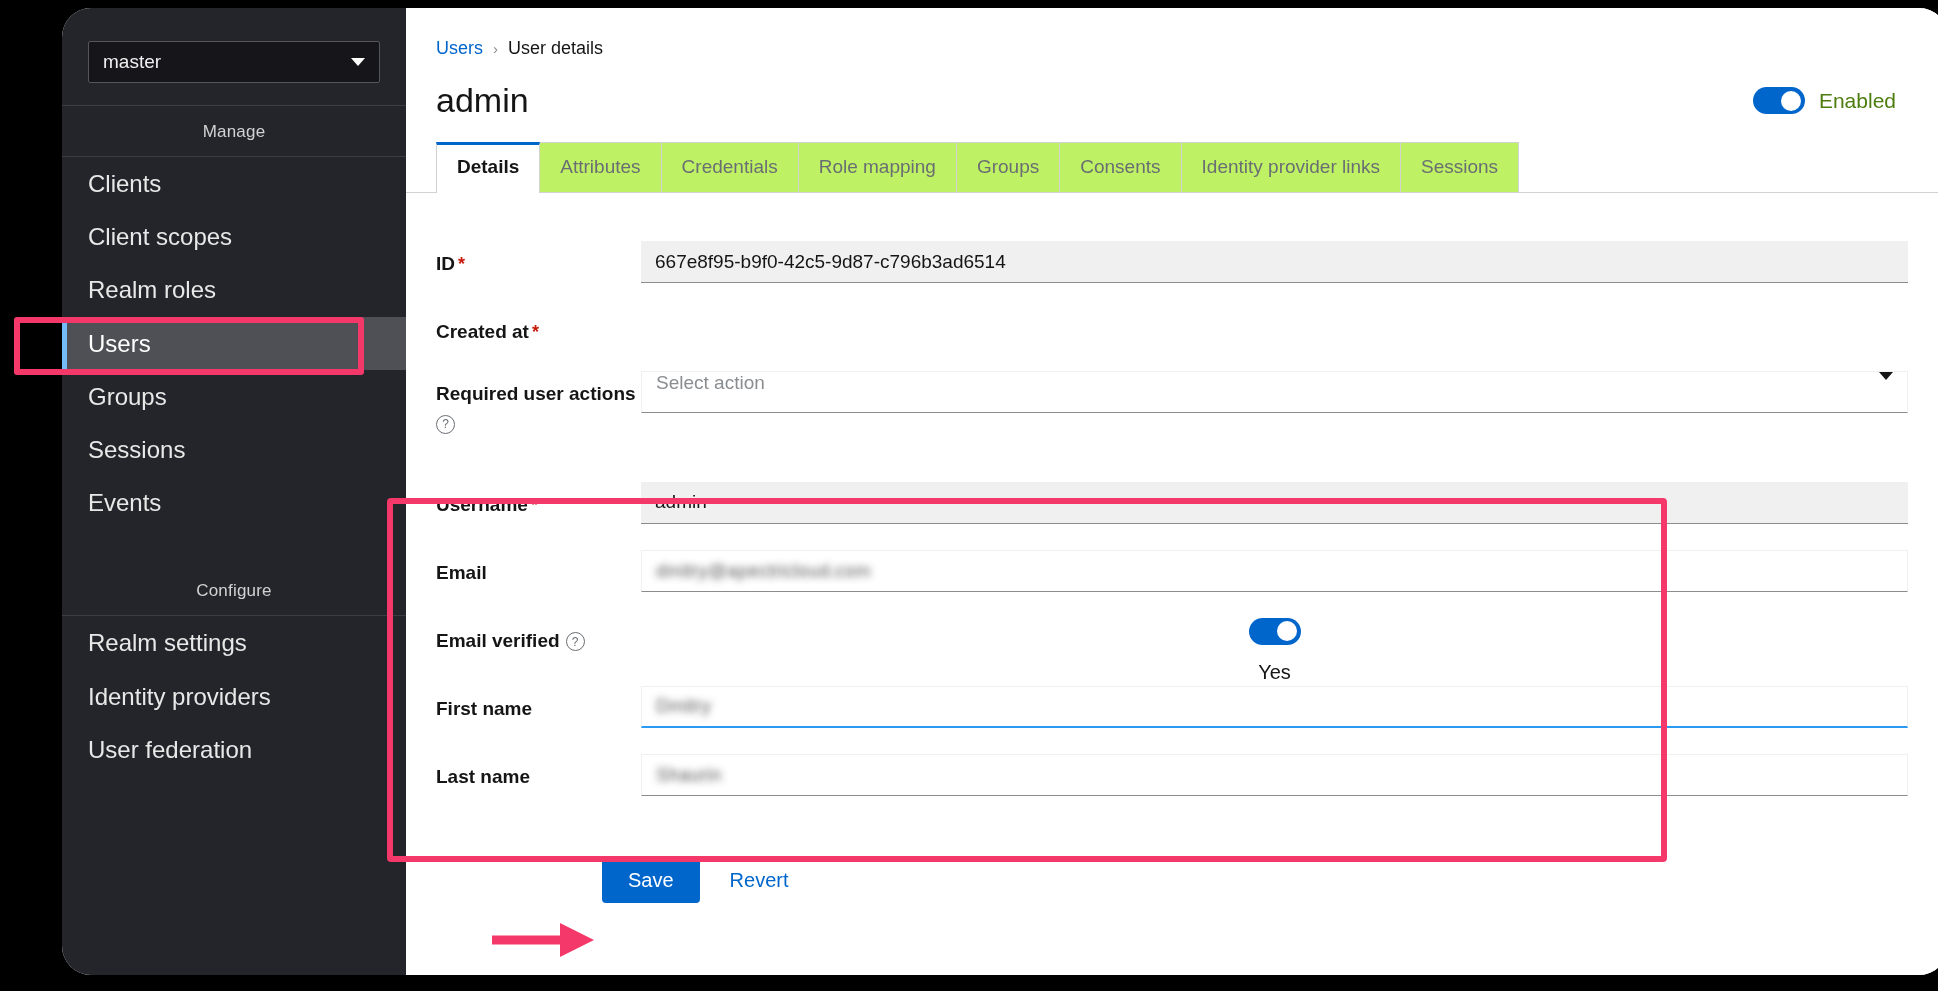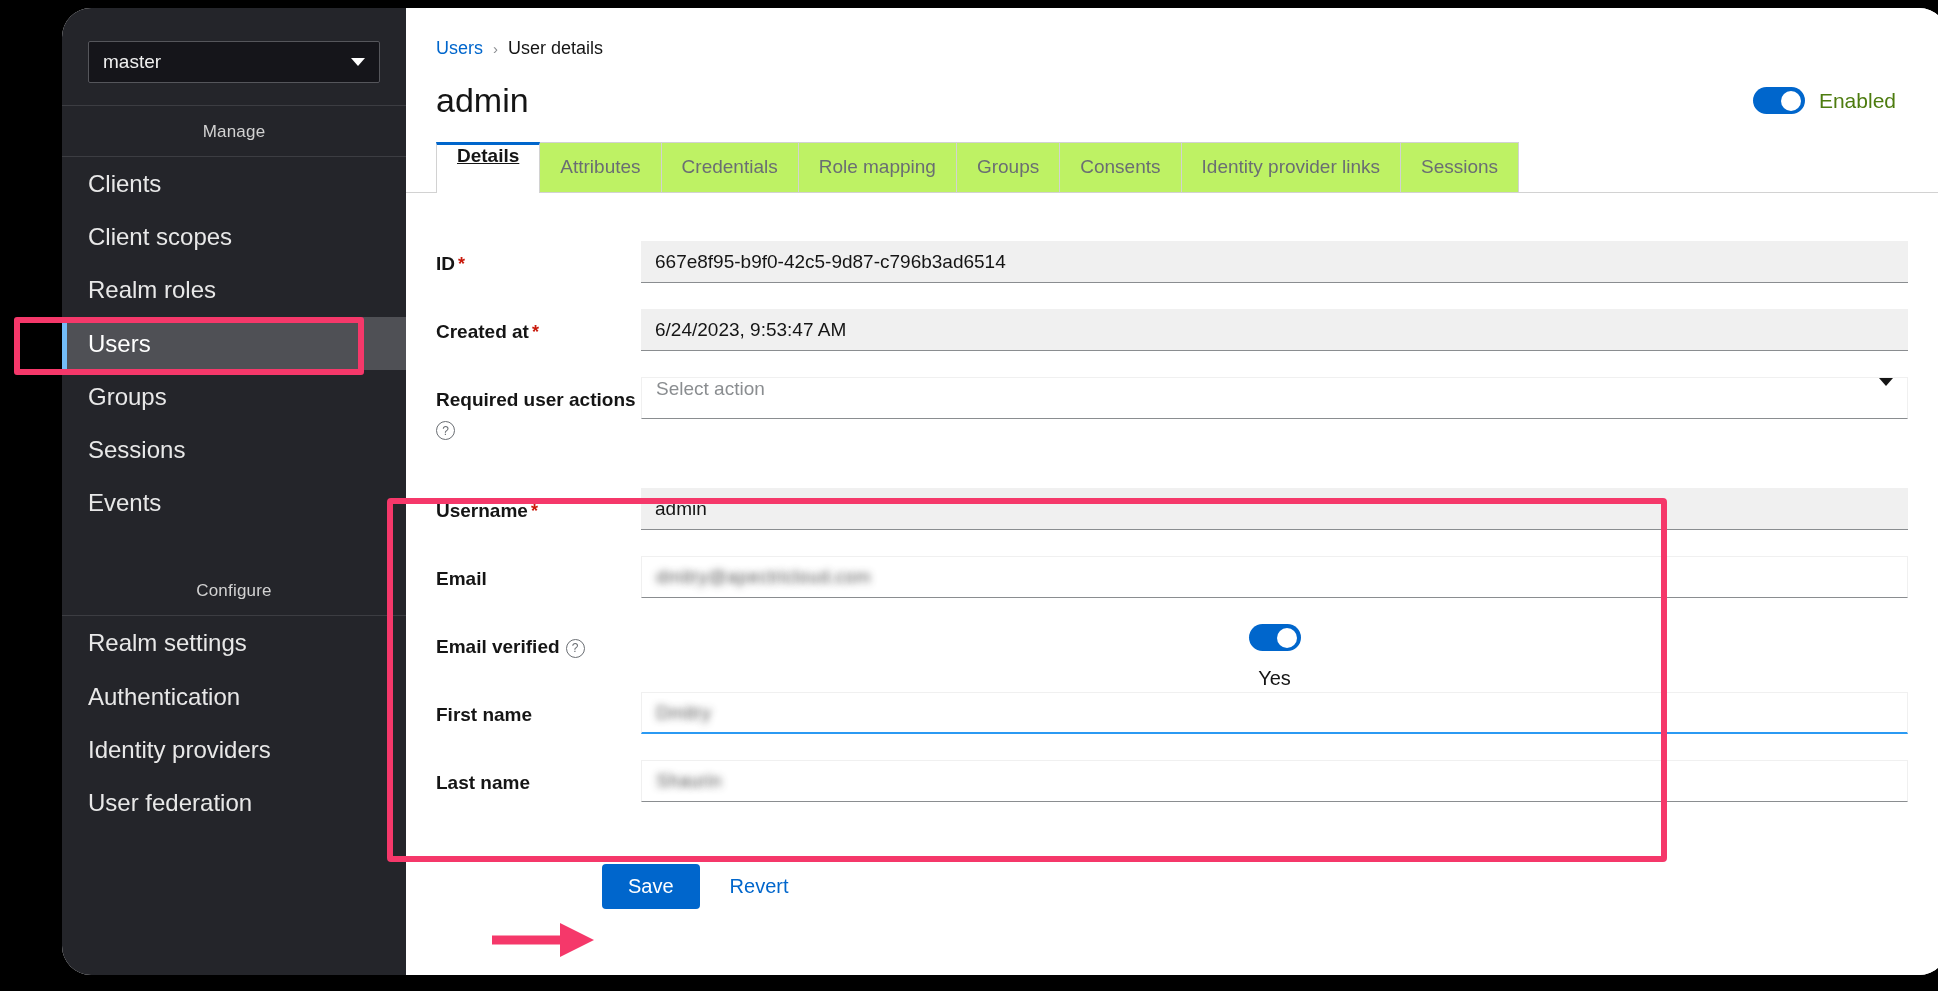--- a/index.html
+++ b/index.html
@@ -163,24 +163,23 @@
     padding: 13px 20px 14px 20px;
     cursor: pointer;
     margin-right: -1px;
     white-space: nowrap;
   }
   .tab.active {
     background: #ffffff;
     color: #151515;
     font-weight: bold;
     border-top: 3px solid #0066cc;
-    padding-top: 0;
+    padding-top: 11px;
     position: relative;
     z-index: 2;
-    text-decoration: underline;
   }
   .tab.active::after {
     content: "";
     position: absolute;
     left: 0; right: 0; bottom: -1px;
     height: 1px;
     background: #ffffff;
   }
 
   
@@ -376,23 +375,20 @@
 
     <div class="nav-gap"></div>
 
     <div class="nav-group-title">Configure</div>
     <div class="nav-divider"></div>
 
     <div class="nav-item">
       <span>Realm settings</span>
     </div>
     <div class="nav-item">
-      <span>Authentication</span>
-    </div>
-    <div class="nav-item">
       <span>Identity providers</span>
     </div>
     <div class="nav-item">
       <span>User federation</span>
     </div>
   </nav>
 
   <main id="main">
 
     <div class="page-head">
@@ -449,23 +445,20 @@
         </div>
         <div class="form-control">
           <div class="fld">667e8f95-b9f0-42c5-9d87-c796b3ad6514</div>
         </div>
       </div>
 
       <div class="form-row">
         <div class="form-label">
           <span>Created at</span><span class="req-star">*</span>
         </div>
-        <div class="form-control">
-          <div class="fld">6/24/2023, 9:53:47 AM</div>
-        </div>
       </div>
 
       <div class="form-row">
         <div class="form-label">
           <span>Required user actions</span>
           <div><span class="help-icon below">?</span></div>
         </div>
         <div class="form-control">
           <div class="select-field">
             <span class="sel-text">Select action</span>

